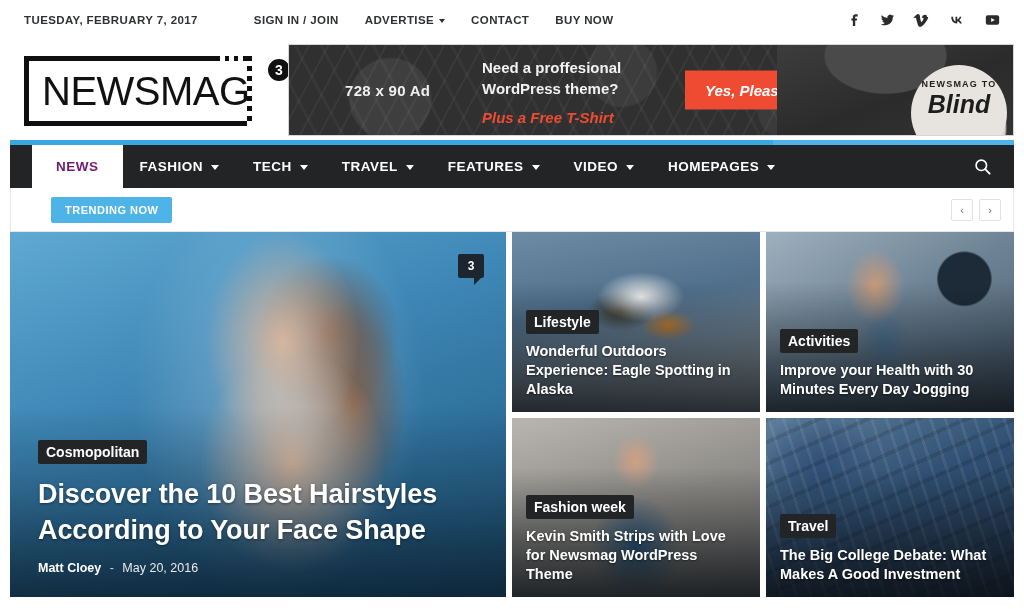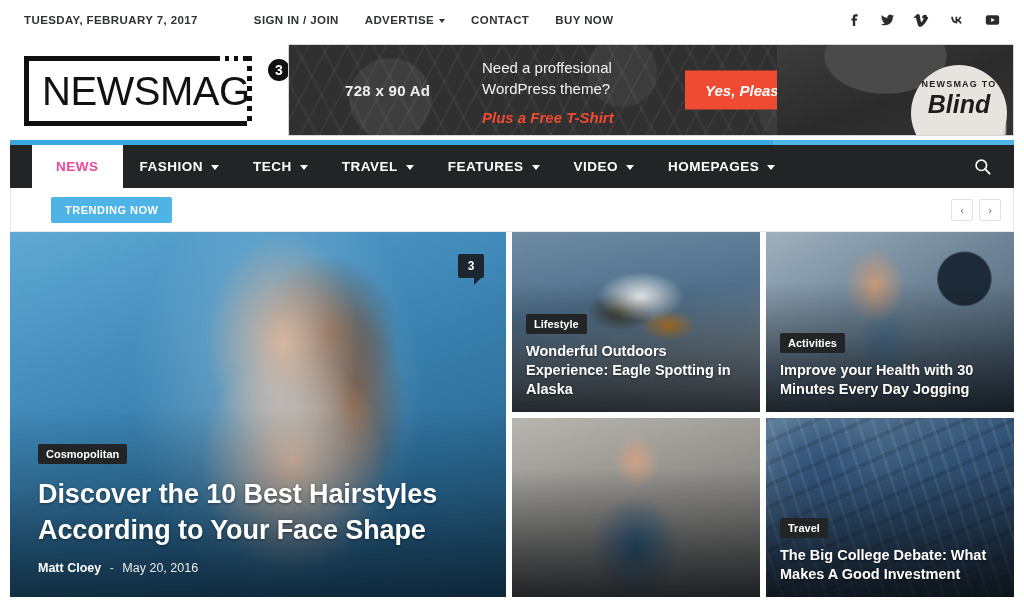--- a/index.html
+++ b/index.html
@@ -153,21 +153,21 @@
     font-weight: bold;
     letter-spacing: .3px;
     white-space: nowrap;
   }
   .ad-copy {
     position: absolute;
     left: 193px; top: 12px;
     color: #f2f2f2;
   }
   .ad-line1, .ad-line2 {
-    font-size: 15px; font-weight: normal; line-height: 21px;
+    font-size: 15px; font-weight: bold; line-height: 21px;
     white-space: nowrap;
   }
   .ad-line3 {
     margin-top: 10px;
     font-size: 15px;
     font-weight: bold;
     font-style: italic;
     color: #ef4b32;
     white-space: nowrap;
   }
@@ -244,21 +244,21 @@
     color: #ffffff;
     font-size: 13.5px;
     font-weight: bold;
     letter-spacing: .5px;
     text-transform: uppercase;
     white-space: nowrap;
     cursor: pointer;
   }
   .nav-item.active {
     background: #ffffff;
-    color: #ec4899;
+    color: #701a75;
     padding: 0 24px;
   }
   .caret-nav {
     display: inline-block;
     width: 0; height: 0;
     border-left: 4.2px solid transparent;
     border-right: 4.2px solid transparent;
     border-top: 5px solid #ffffff;
     position: relative; top: 1px;
   }
@@ -322,21 +322,21 @@
   }
   .col-main { width: 529px; position: relative; overflow: hidden; }
   .col-side { flex: 1 1 auto; display: flex; flex-direction: column; gap: 6px; }
   .side-row { display: flex; gap: 6px; flex: 1 1 0; }
   .card { position: relative; overflow: hidden; flex: 1 1 0; cursor: pointer; }
 
   .cat-badge {
     display: inline-block;
     background: #222426;
     color: #fff;
-    font-size: 11px;
+    font-size: 14px;
     font-weight: bold;
     padding: 4px 8px;
     border-radius: 2px;
     white-space: nowrap;
   }
 
   
   .hero-img {
     position: absolute; inset: 0;
     background:
@@ -605,20 +605,24 @@
           <div class="card-title">Improve your Health with 30 Minutes Every Day Jogging</div>
         </div>
       </div>
 
     </div>
     <div class="side-row">
 
       <div class="card">
         <div class="img-kevin"></div>
         <div class="card-shade"></div>
+        <div class="card-meta">
+          <span class="cat-badge">Fashion week</span>
+          <div class="card-title">Kevin Smith Strips with Love for Newsmag WordPress Theme</div>
+        </div>
       </div>
 
       <div class="card">
         <div class="img-college"></div>
         <div class="card-shade"></div>
         <div class="card-meta">
           <span class="cat-badge">Travel</span>
           <div class="card-title">The Big College Debate: What Makes A Good Investment</div>
         </div>
       </div>

